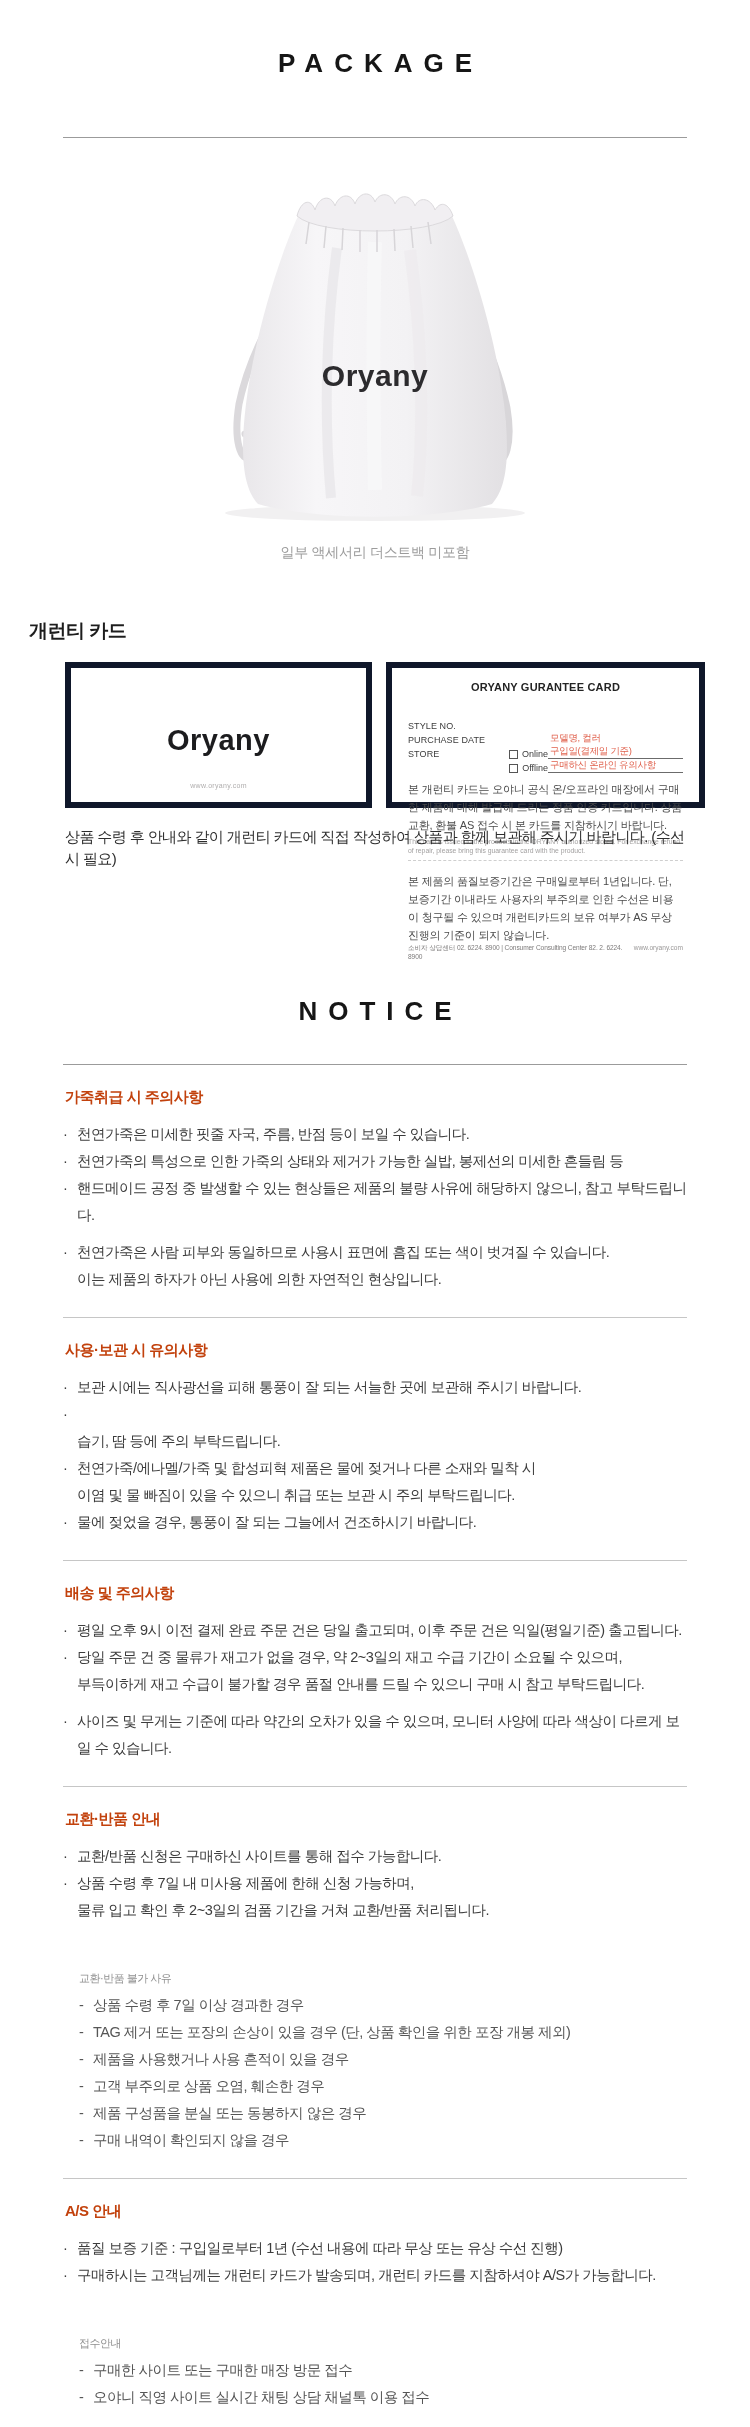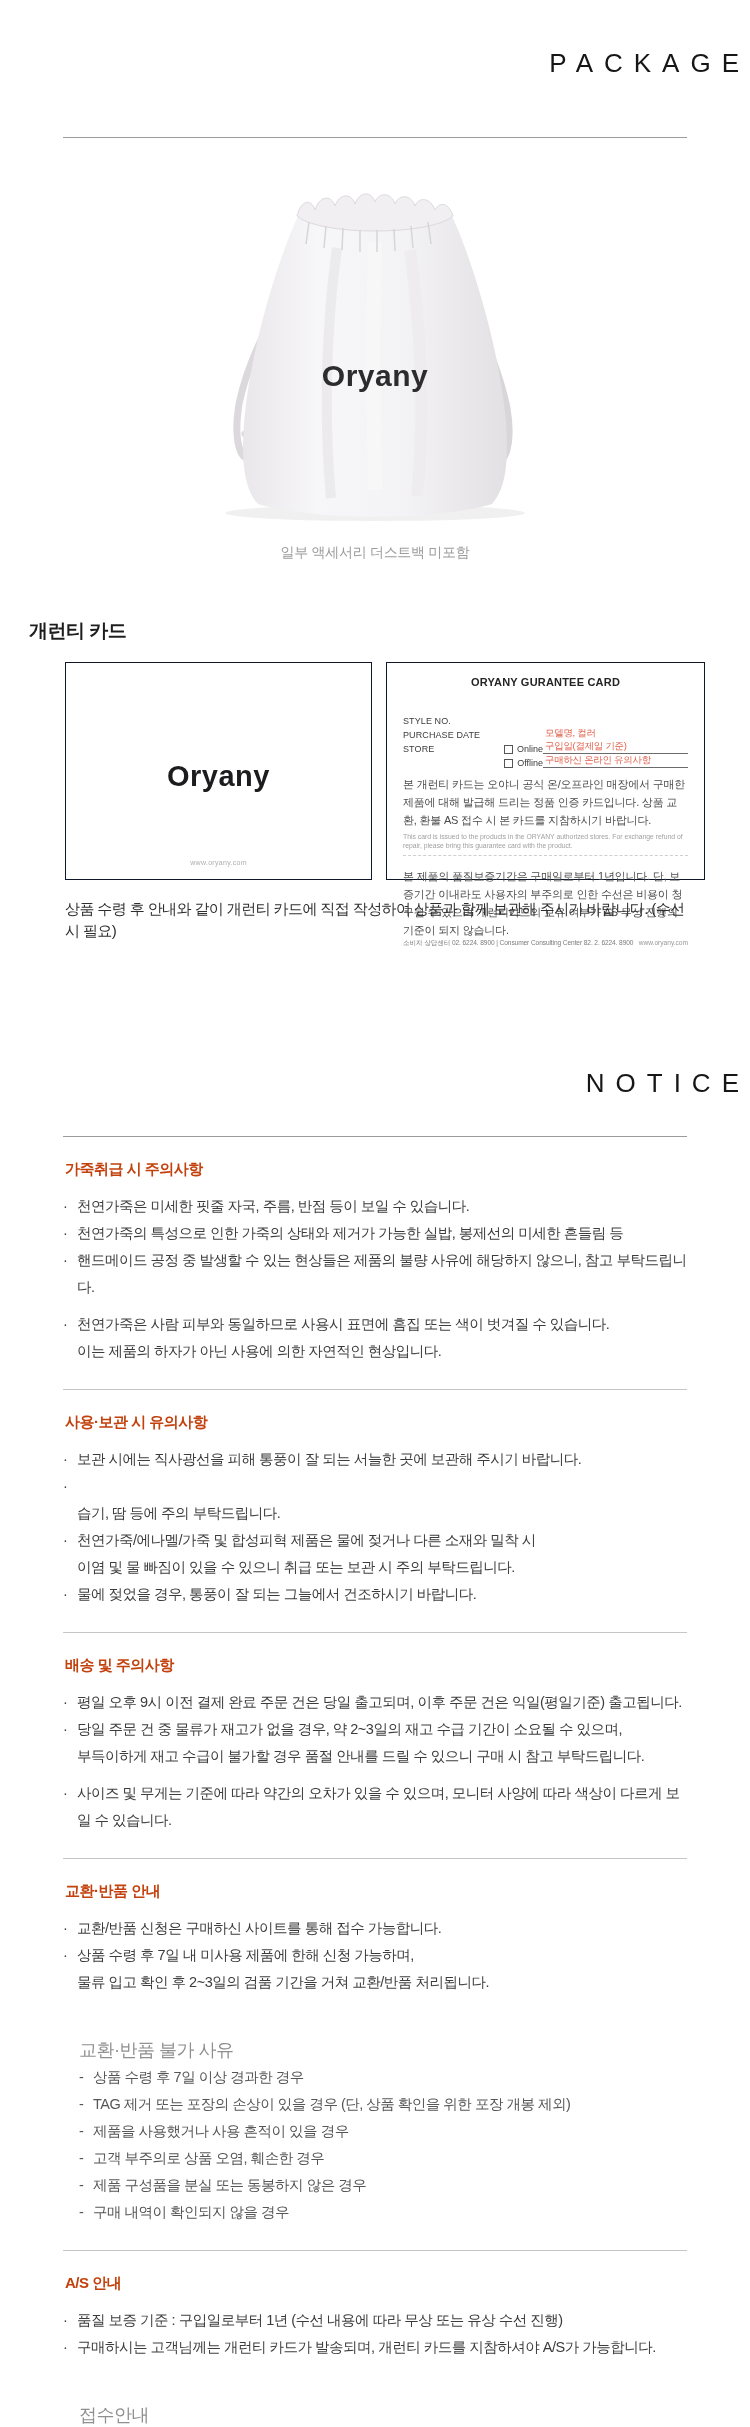--- a/index.html
+++ b/index.html
@@ -1,32 +1,32 @@
 <!DOCTYPE html>
 <html lang="ko"><head>
 <meta charset="utf-8">
 <style>
   html,body{margin:0;padding:0;background:#fff;}
   body{width:750px;font-family:"Liberation Sans","DejaVu Sans",sans-serif;color:#222;}
   .page{width:750px;overflow:hidden;}
 
   
-  .band-title{padding-top:46px;text-align:right;font-size:26px;line-height:34px;
-    letter-spacing:11px;text-indent:11px;color:#161616;font-weight:400;}
+  .band-title{padding-top:46px;text-align:center;font-size:26px;line-height:34px;
+    letter-spacing:11px;text-indent:11px;color:#161616;font-weight:700;}
   .title-rule{border:0;border-top:1px solid #9b9b9b;margin:57px 63px 0 63px;}
   .title-rule.notice{margin-top:36px;}
 
   
   .bag-figure{margin-top:52px;text-align:center;}
   .bag-caption{margin-top:14px;text-align:center;font-size:14px;line-height:20px;color:#9c9c9c;letter-spacing:-0.3px;}
 
   
   .g-heading{margin:56px 63px 0 29px;font-size:19px;line-height:26px;font-weight:700;color:#1d1d1d;letter-spacing:-0.5px;}
   .cards{margin:18px 45px 0 65px;display:flex;gap:14px;}
-  .card{background:#fff;border:1px solid #0f172a;height:218px;box-sizing:border-box;}
+  .card{background:#fff;border:6px solid #0f172a;height:146px;box-sizing:border-box;}
   .card-front{width:307px;display:flex;flex-direction:column;align-items:center;justify-content:center;position:relative;}
   .card-front .logo{font-size:29px;font-weight:700;color:#1c1c1e;letter-spacing:0.5px;margin-top:10px;}
   .card-front .site{position:absolute;bottom:13px;font-size:7px;color:#b0aeae;letter-spacing:0.3px;}
   .card-back{flex:1;padding:11px 16px 8px 16px;display:flex;flex-direction:column;}
   .cb-title{text-align:center;font-size:11px;font-weight:700;color:#242424;letter-spacing:0.2px;margin-top:2px;}
   .cb-rows{margin-top:24px;font-size:9px;color:#3b3b3b;}
   .cb-row{display:flex;align-items:flex-end;height:14px;}
   .cb-label{width:84px;flex:0 0 84px;letter-spacing:0.1px;}
   .cb-check{width:56px;flex:0 0 56px;display:flex;align-items:center;gap:4px;justify-content:flex-end;}
   .cb-box{display:inline-block;width:7px;height:7px;border:1px solid #555;background:#fff;}
@@ -41,21 +41,21 @@
   .g-note{margin:18px 63px 0 65px;font-size:15px;line-height:22px;color:#2e2e2e;letter-spacing:-0.6px;}
 
   
   .band-title.notice-t{padding-top:124px;}
   .sections{margin:0 63px;}
   .section{border-bottom:1px solid #c6c6c6;padding:20px 0 24px 0;}
   .sec-heading{margin:0 0 12px 2px;font-size:15px;line-height:24px;font-weight:700;color:#c2410c;letter-spacing:-0.5px;}
   .block{margin-top:0;}
   .block + .block{margin-top:10px;}
   .sub-block{margin-left:16px;margin-top:14px;color:#555;}
-  .sub-title{font-size:18px;line-height:27px;color:#8f8f8f;letter-spacing:-0.5px;margin-top:41px;}
+  .sub-title{font-size:11px;line-height:27px;color:#8f8f8f;letter-spacing:-0.5px;margin-top:41px;}
   .ln{display:flex;font-size:14.5px;line-height:27px;color:#3c3c3c;letter-spacing:-0.5px;}
   .sub-block .ln{color:#565656;}
   .mk{flex:0 0 14px;width:14px;}
 
   
   .page-footer{margin:0 63px;padding:20px 0 40px 0;text-align:right;}
 </style>
 </head>
 <body>
 

